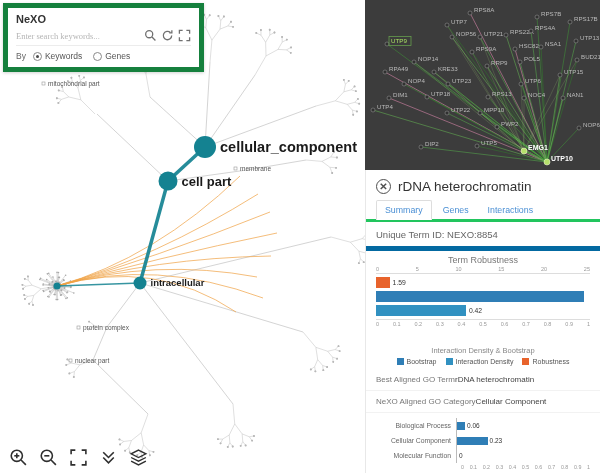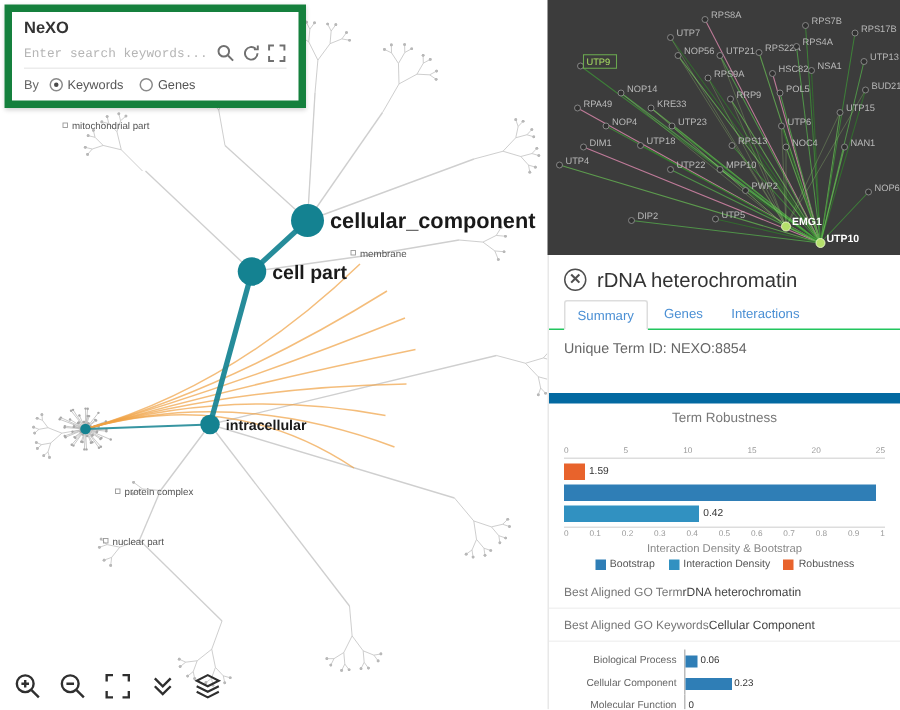--- a/index.html
+++ b/index.html
@@ -8,21 +8,21 @@
 
   
   #tree-panel{position:absolute;left:0;top:0;width:365px;height:473px;background:#fff}
   #tree-svg{position:absolute;inset:0}
 
   
   #search-card{position:absolute;top:3px;left:3px;width:201px;background:#fff;border:5px solid #15803d;
     box-shadow:0 1px 3px rgba(0,0,0,.18);padding:5px 8px 6px;z-index:6}
   .app-title{font-size:11px;font-weight:bold;color:#333;margin-bottom:2px}
   .search-row{display:flex;align-items:center;border-bottom:1px solid #ececec;padding:2px 0 3px}
-  .search-row input{border:none;outline:none;flex:1;font-size:8.5px;color:#444;font-family:Liberation Mono, monospace}
+  .search-row input{border:none;outline:none;flex:1;font-size:8.5px;color:#444;font-family:Liberation Serif, serif}
   .search-row input::placeholder{color:#b5b5b5}
   .icon-btn{width:13px;height:13px;margin-left:4px;color:#707070;cursor:pointer;flex:none}
   .icon-btn svg{width:100%;height:100%;display:block}
   .by-row{display:flex;align-items:center;padding-top:5px;font-size:8.5px;color:#555}
   .by-label{margin-right:7px;color:#666}
   .radio-opt{display:flex;align-items:flex-end;margin-right:11px;cursor:pointer}
   .radio{width:9px;height:9px;border:1px solid #8a8a8a;border-radius:50%;position:relative;margin-right:3px;background:#fff}
   .radio.sel::after{content:"";position:absolute;inset:2px;background:#4a4a4a;border-radius:50%}
 
   
@@ -33,33 +33,33 @@
   
   #net-panel{position:absolute;left:365px;top:0;width:235px;height:170px;background:#3c3c3c;overflow:hidden}
   #net-svg{position:absolute;inset:0}
 
   
   #details{position:absolute;left:365px;top:170px;width:235px;height:303px;background:#fff;overflow:hidden;border-left:1px solid #e8e8e8}
   .detail-header{display:flex;align-items:center;padding:9px 10px 6px}
   .close-btn{width:15px;height:15px;border:1.5px solid #4f4f4f;border-radius:50%;display:flex;align-items:center;
     justify-content:center;color:#4f4f4f;font-size:10px;font-weight:bold;line-height:1;cursor:pointer;flex:none}
   .detail-title{font-size:13.5px;color:#333;margin-left:7px;white-space:nowrap}
-  .tabs{display:flex;gap:3px;padding:0 10px;border-bottom:1px solid #22c55e;align-items:flex-start}
+  .tabs{display:flex;gap:3px;padding:0 10px;border-bottom:3px solid #22c55e;align-items:center}
   .tab{font-size:8.8px;color:#4a8fd4;padding:4px 8px;cursor:pointer}
   .tab.active{border:1px solid #ddd;border-bottom:1px solid #fff;border-radius:2px 2px 0 0;margin-bottom:-1px;background:#fff}
-  .term-id{padding:7px 10px 24px;color:#666;font-size:9.5px;border-bottom:7px solid #0369a1}
+  .term-id{padding:7px 10px 6px;color:#666;font-size:9.5px;border-bottom:5px solid #0369a1}
 
   .chart-block{padding:3px 10px 2px}
-  .chart-title{text-align:center;color:#777;font-size:9px;margin:1px 0 15px}
+  .chart-title{text-align:center;color:#777;font-size:9px;margin:1px 0 1px}
   .axis{display:flex;justify-content:space-between;color:#999;font-size:5.5px;margin-bottom:1px}
   .bars{border-top:1px solid #ddd;border-bottom:1px solid #ddd;padding:3px 0;display:flex;flex-direction:column;gap:3px}
   .bar-row{display:flex;align-items:center;height:11px}
   .bar{height:100%}
   .bar-label{font-size:6.8px;color:#333;margin-left:3px;white-space:nowrap}
-  .caption{text-align:center;font-size:7.5px;color:#888;margin-top:2px}
+  .caption{text-align:center;font-size:7.5px;color:#888;margin-top:19px}
   .legend{display:flex;justify-content:center;gap:9px;margin:3px 0 2px;font-size:7px;color:#555}
   .legend-item{display:flex;align-items:center;white-space:nowrap}
   .swatch{width:7px;height:7px;display:inline-block;margin-right:3px;flex:none}
 
   .section-title{padding:7px 10px 5px;color:#555;font-size:10.5px;border-top:1px solid #e6e6e6}
   .kv-row{display:flex;justify-content:flex-start;padding:6px 10px;border-bottom:1px solid #f2f2f2;font-size:8px;color:#777}
   .kv-value{color:#444;text-align:right}
 
   .go-chart{padding:5px 10px 2px}
   .go-row{display:flex;align-items:center;height:15px}
@@ -928,21 +928,21 @@
             <span>Robustness</span>
           </span>
         </div>
     </div>
 
     <div class="kv-row">
       <span>Best Aligned GO Term</span>
       <span class="kv-value">rDNA heterochromatin</span>
     </div>
     <div class="kv-row">
-      <span>Best Aligned GO Keywords</span>
+      <span>NeXO Aligned GO Category</span>
       <span class="kv-value">Cellular Component</span>
     </div>
 
     <div class="go-chart">
       <div id="go-rows">
           <div class="go-row">
             <div class="go-label">Biological Process</div>
             <div class="go-track">
               <div class="go-bar" style="width: 6%; background: rgb(47, 126, 182);"></div>
               <span class="go-val">0.06</span>

